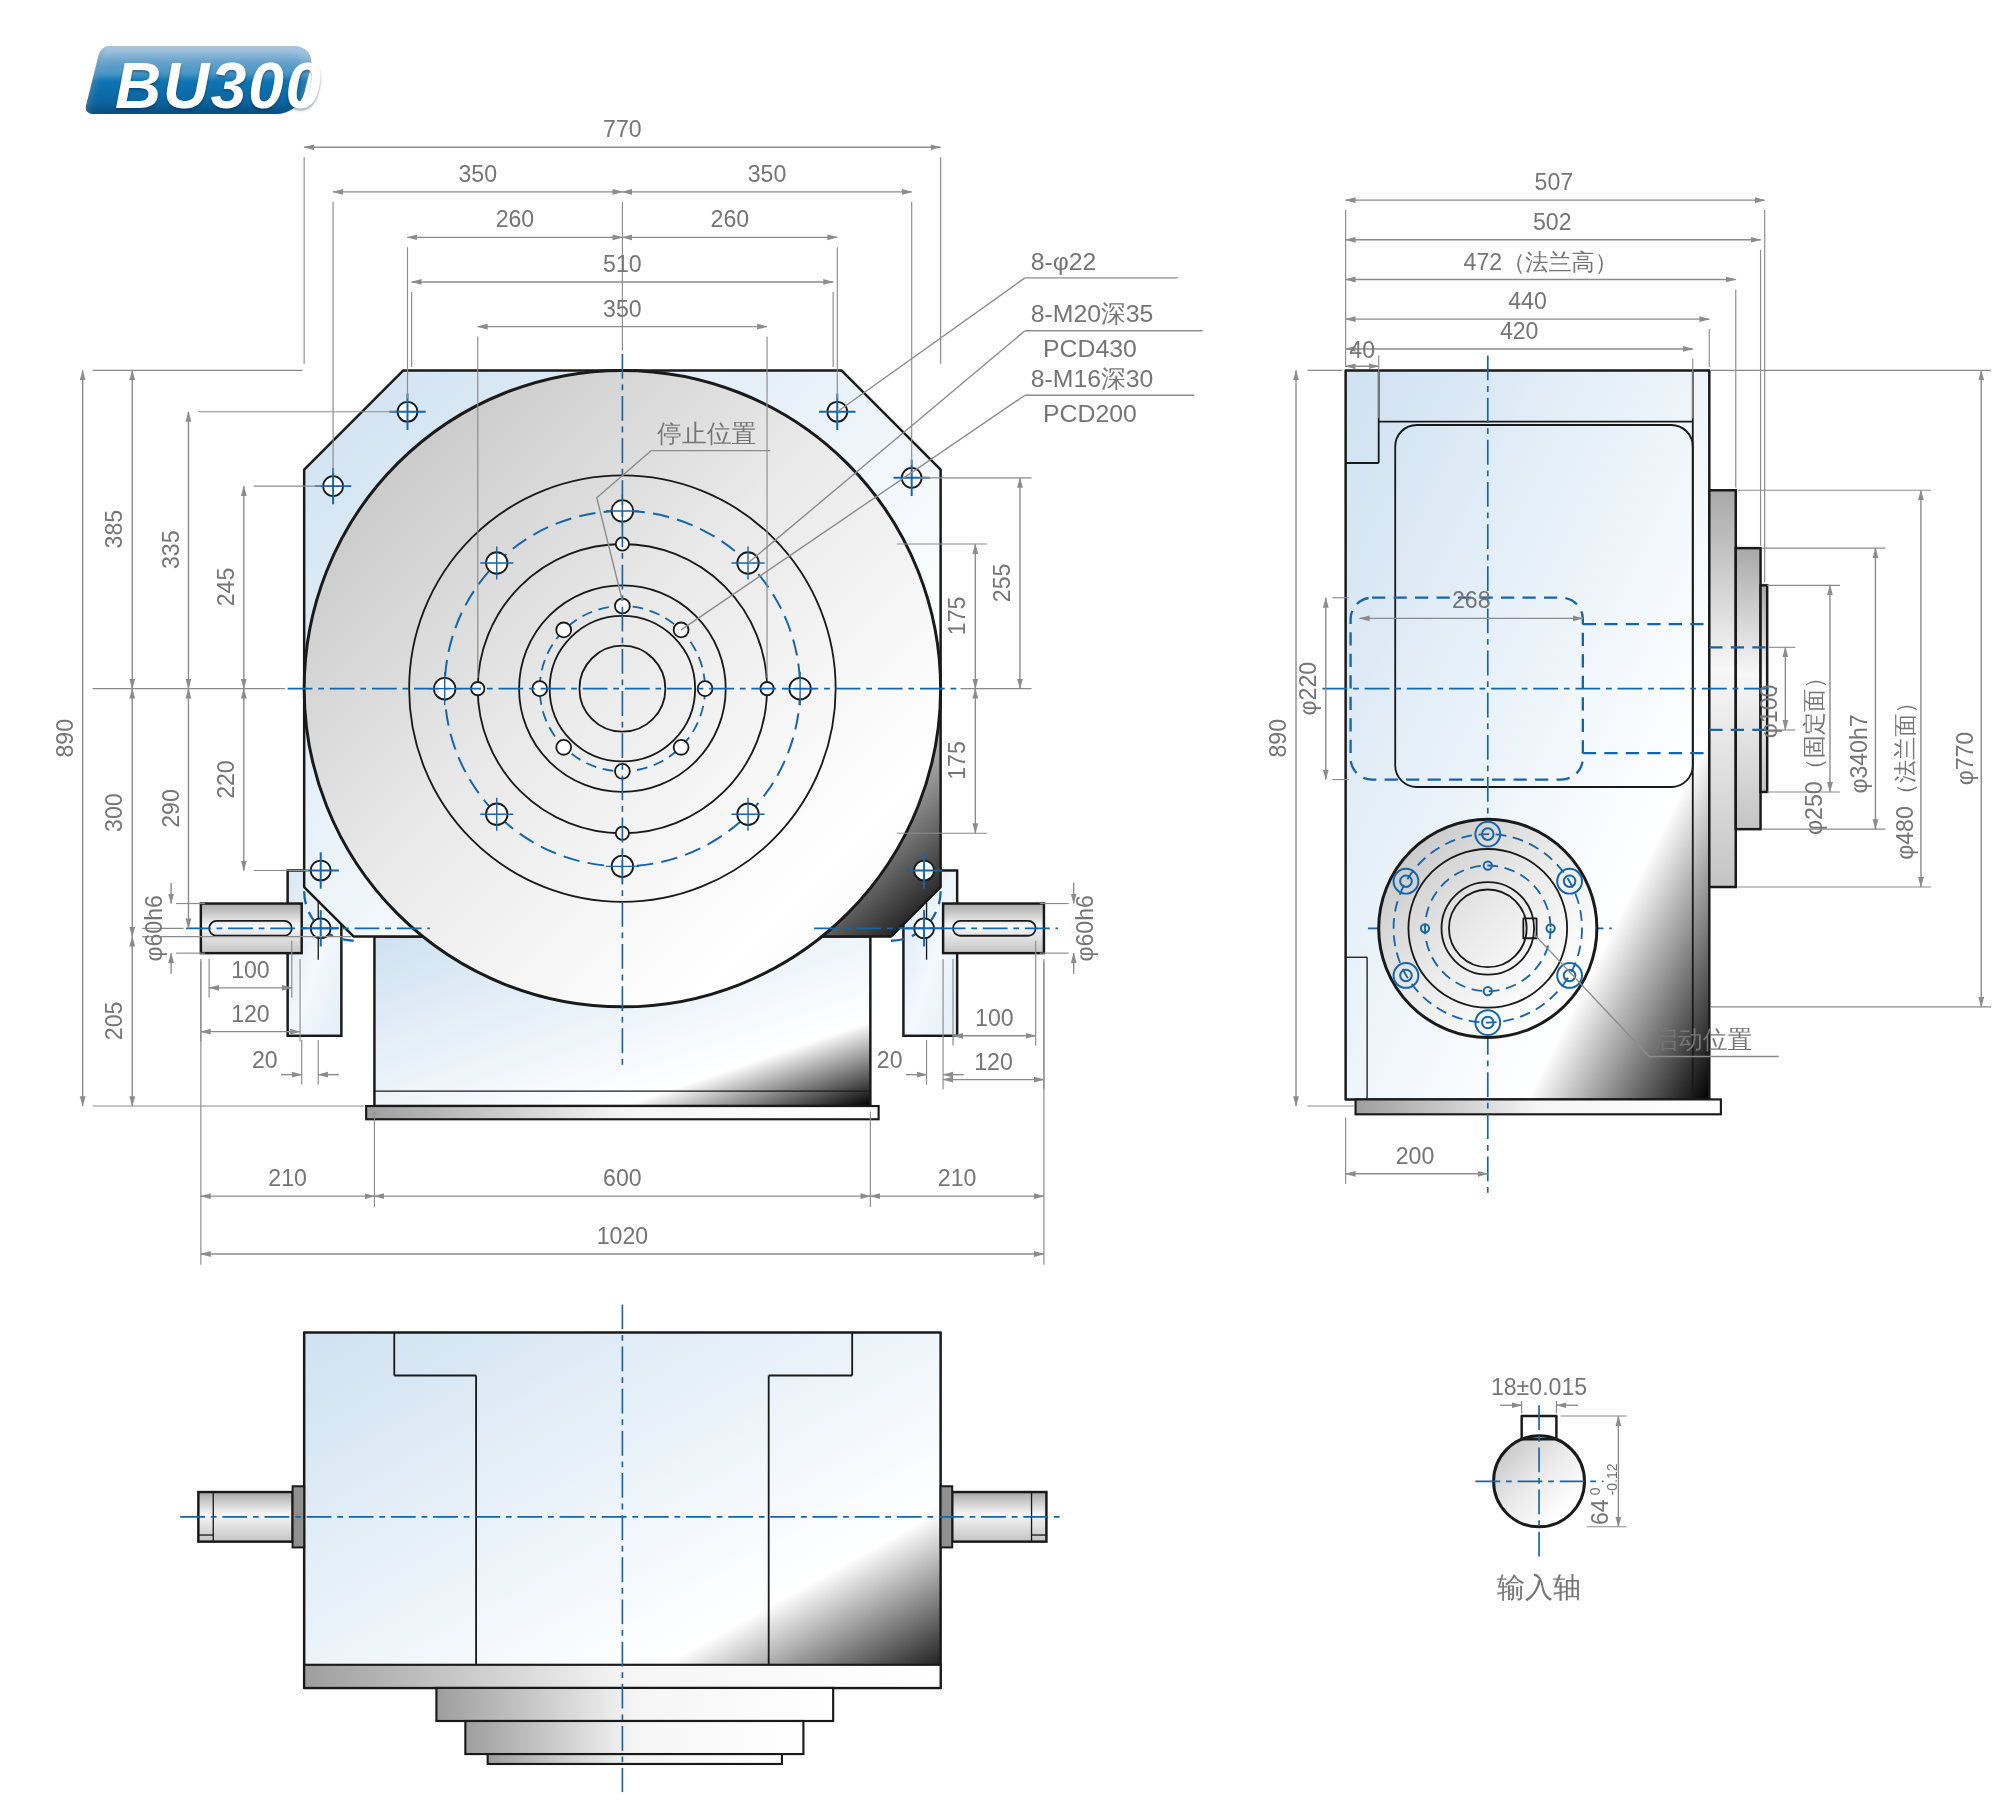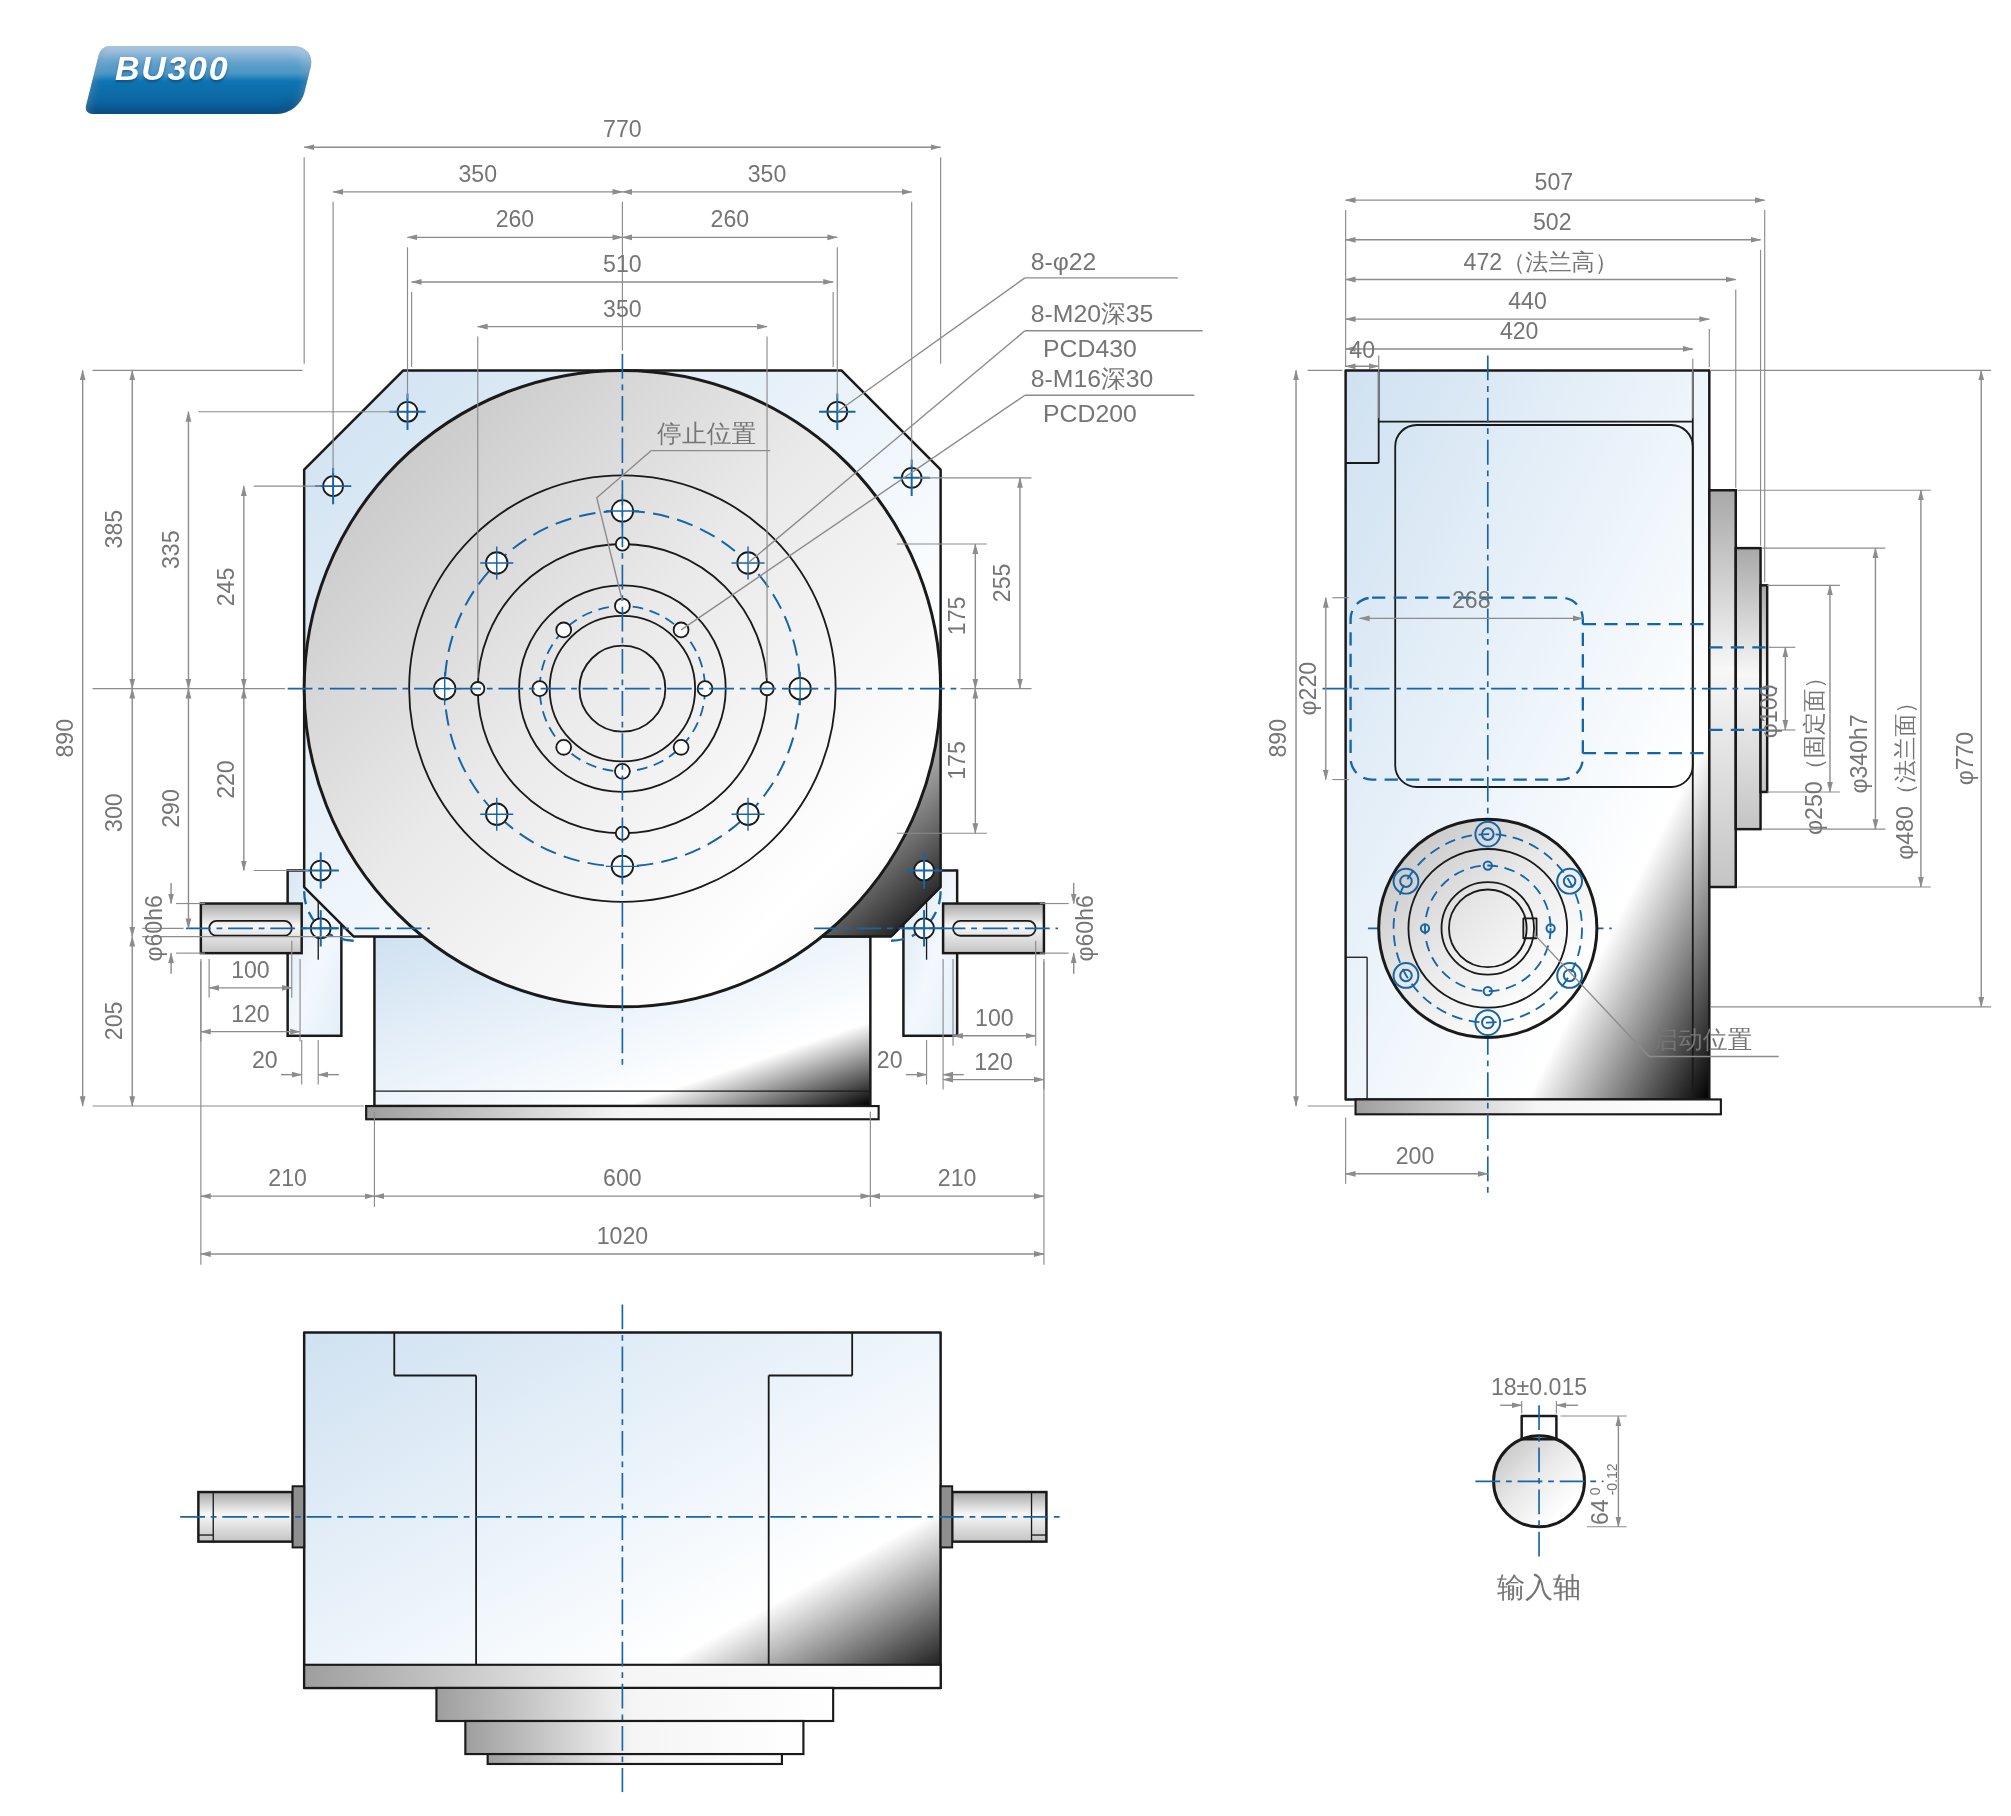--- a/index.html
+++ b/index.html
@@ -6,21 +6,21 @@
     --line:#1a1a1a; --blue:#1565a8; --dim:#8c8c8c; --txt:#757575; --bg:#ffffff;
   }
   html,body{margin:0;padding:0;background:var(--bg);}
   .stage{position:relative;width:2011px;height:1817px;background:#fff;overflow:hidden;
          font-family:"Liberation Sans","DejaVu Sans",sans-serif;}
   .badge{position:absolute;left:84px;top:46px;width:215px;height:68px;}
   .badge .bg{position:absolute;inset:0;border-radius:8.3px 21.5px 21.5px 8.3px;
     transform:skewX(-14deg);transform-origin:bottom left;
     background:linear-gradient(180deg,#86aed2 0%,#4b97c6 40%,#0e74b2 52%,#0a5d96 100%);
     box-shadow:inset 0 8.3px 11.6px rgba(255,255,255,.35), inset 0 -5px 8.3px rgba(0,40,80,.35);}
-  .badge .label{position:absolute;left:31px;top:3.3px;color:#fff;font-size:34px;font-weight:bold;
+  .badge .label{position:absolute;left:31px;top:3.3px;color:#fff;font-size:64px;font-weight:bold;
     font-style:italic;letter-spacing:1.7px;text-shadow:0 1.7px 2.5px rgba(0,30,60,.4);}
   svg text{fill:var(--txt);font-family:"Liberation Sans","DejaVu Sans",sans-serif;}
   .dt{font-size:28px;}
   .ct{font-size:30px;}
   .tol{font-size:17px;}
   .big{font-size:34px;}
   .ol   {fill:none;stroke:var(--line);stroke-width:3;stroke-linejoin:round;}
   .ol2  {fill:none;stroke:var(--line);stroke-width:2.2;stroke-linejoin:round;}
   .olt  {fill:none;stroke:var(--line);stroke-width:1.6;}
   .body {fill:url(#gBody);stroke:var(--line);stroke-width:3;stroke-linejoin:round;}

